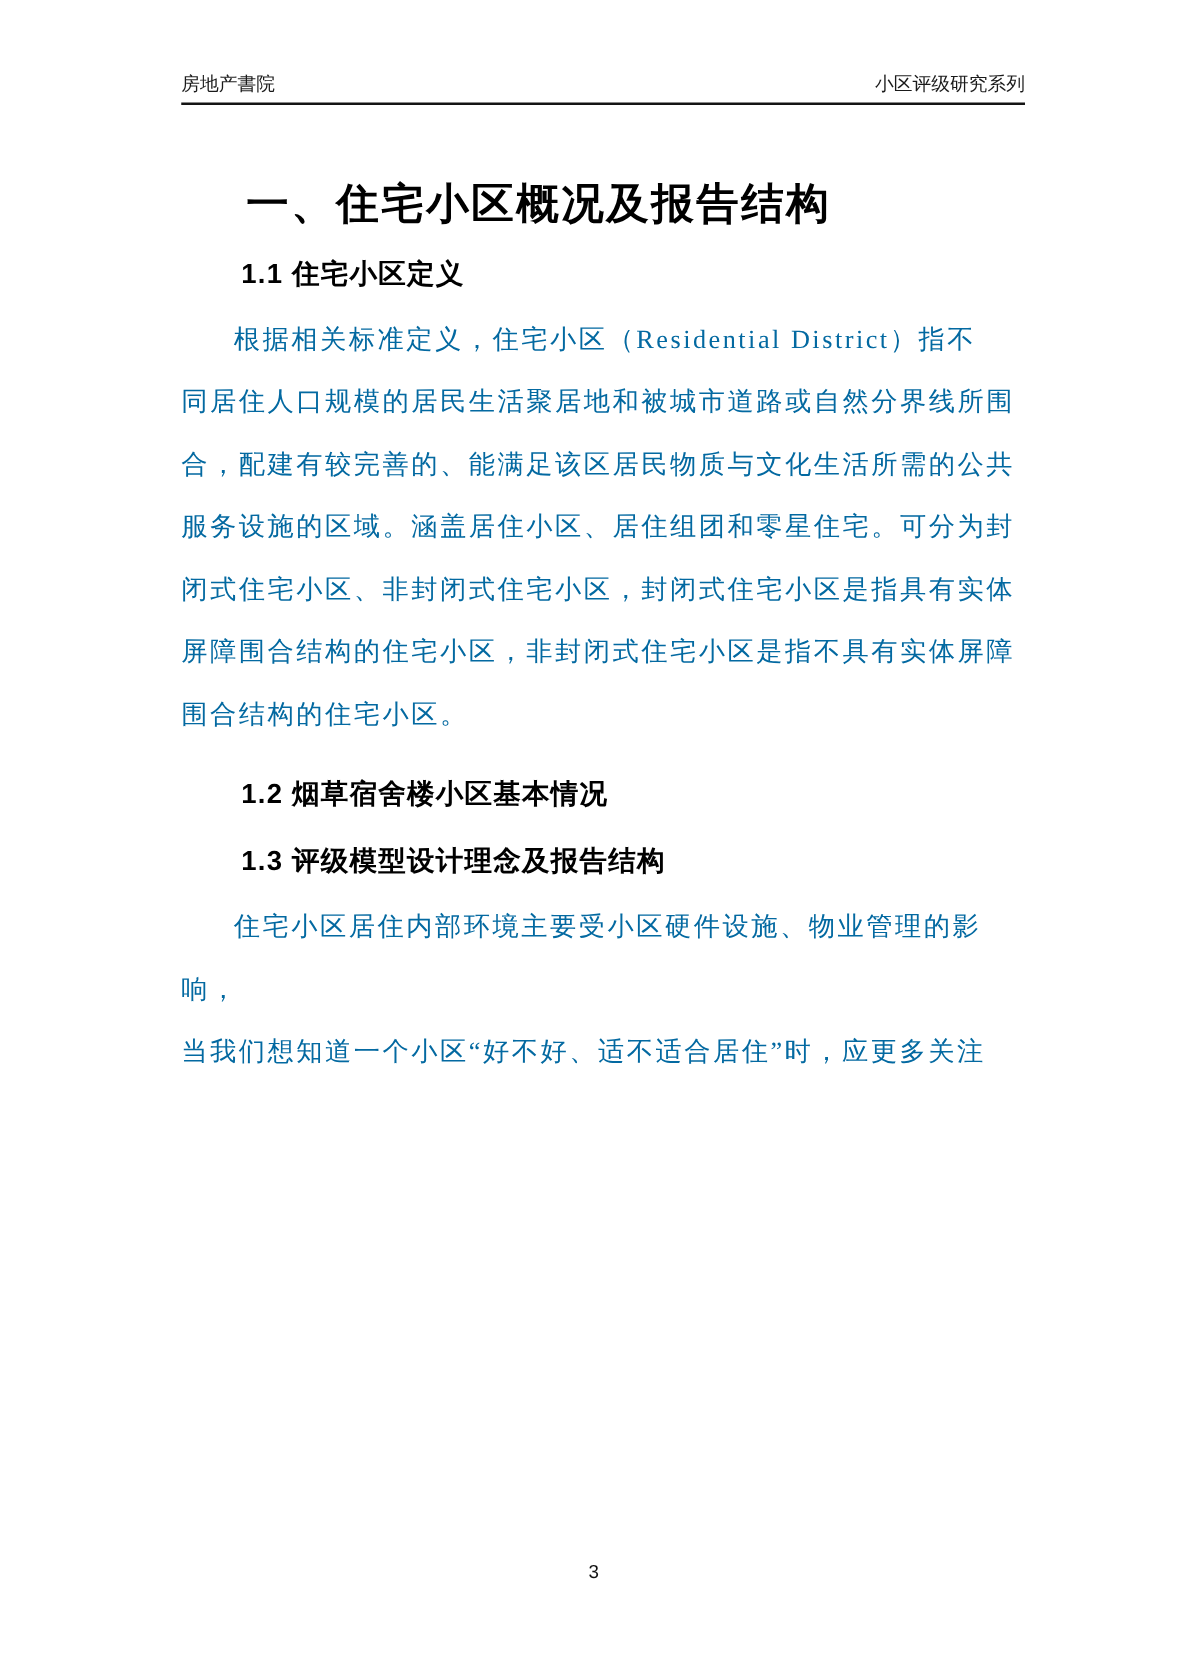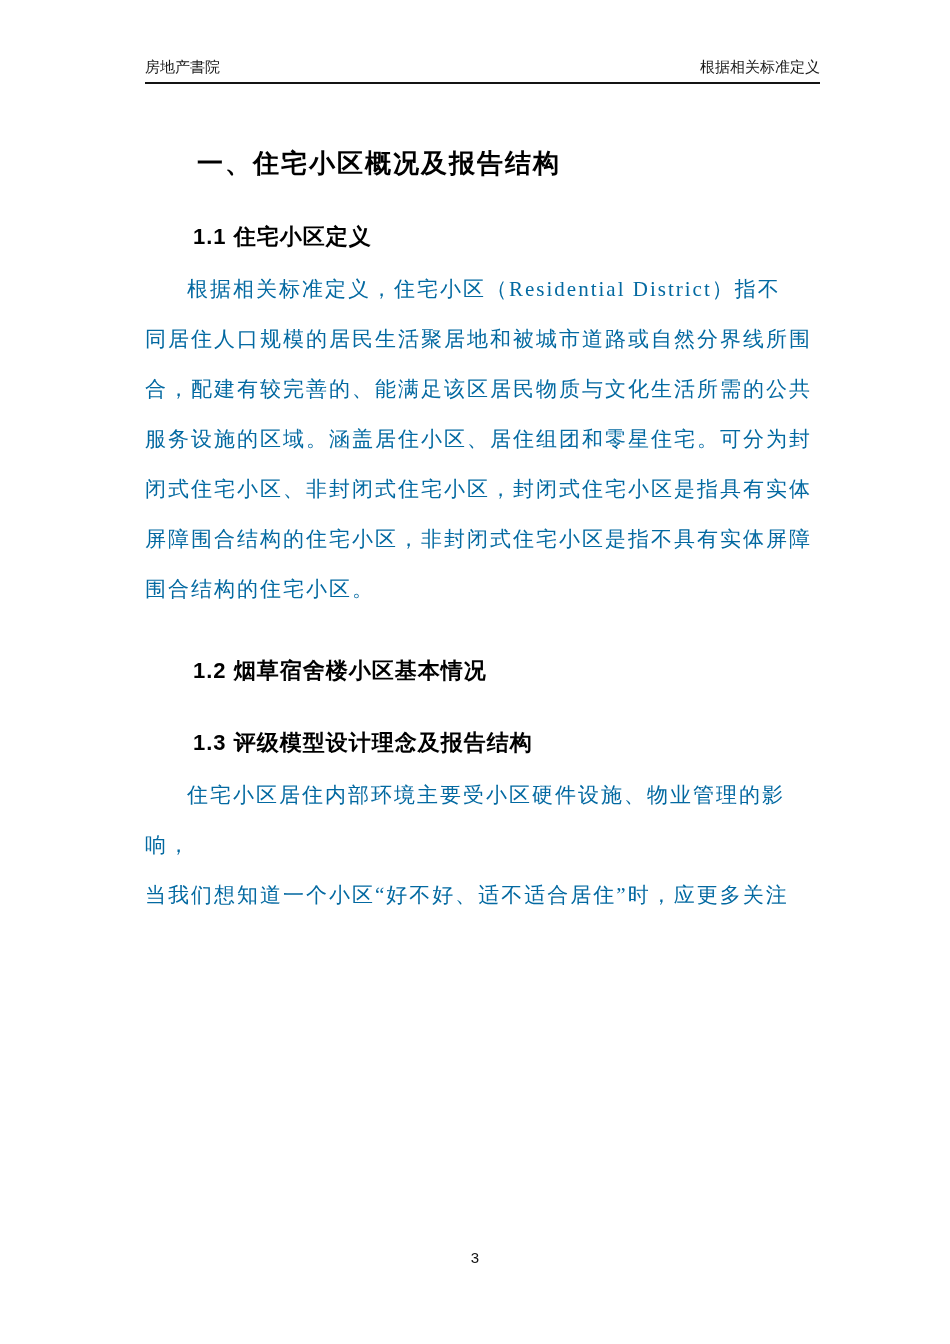--- a/index.html
+++ b/index.html
@@ -26,33 +26,33 @@
     font-family: "Liberation Sans", sans-serif;
     font-size: 15px;
     color: #1a1a1a;
   }
   .doc-main {
     margin: 0 130px 0 145px;
   }
   .chapter-title {
     font-family: "Liberation Sans", sans-serif;
     font-weight: 700;
-    font-size: 26px;
+    font-size: 34px;
     line-height: 34px;
     letter-spacing: 2px;
     margin: 62px 0 0 52px;
     color: #000000;
   }
   .section-heading {
     font-family: "Liberation Sans", sans-serif;
     font-weight: 700;
     font-size: 22px;
     line-height: 30px;
     letter-spacing: 1px;
-    margin: 42px 0 12px 48px;
+    margin: 24px 0 12px 48px;
     color: #000000;
   }
   .body-paragraph {
     font-family: "Liberation Serif", serif;
     font-size: 21px;
     line-height: 50px;
     letter-spacing: 2px;
     margin: 0;
     white-space: pre-line;
     text-indent: 42px;
@@ -69,21 +69,21 @@
     color: #111111;
   }
 </style>
 </head>
 <body>
 
 <div class="page">
 
   <header class="page-header">
     <span>房地产書院</span>
-    <span>根据相关标准定义</span>
+    <span>小区评级研究系列</span>
   </header>
 
   <main class="doc-main">
 
     <h1 class="chapter-title">一、住宅小区概况及报告结构</h1>
 
     <h2 class="section-heading">1.1 住宅小区定义</h2>
     <p class="body-paragraph">根据相关标准定义，住宅小区（Residential District）指不
 同居住人口规模的居民生活聚居地和被城市道路或自然分界线所围
 合，配建有较完善的、能满足该区居民物质与文化生活所需的公共

